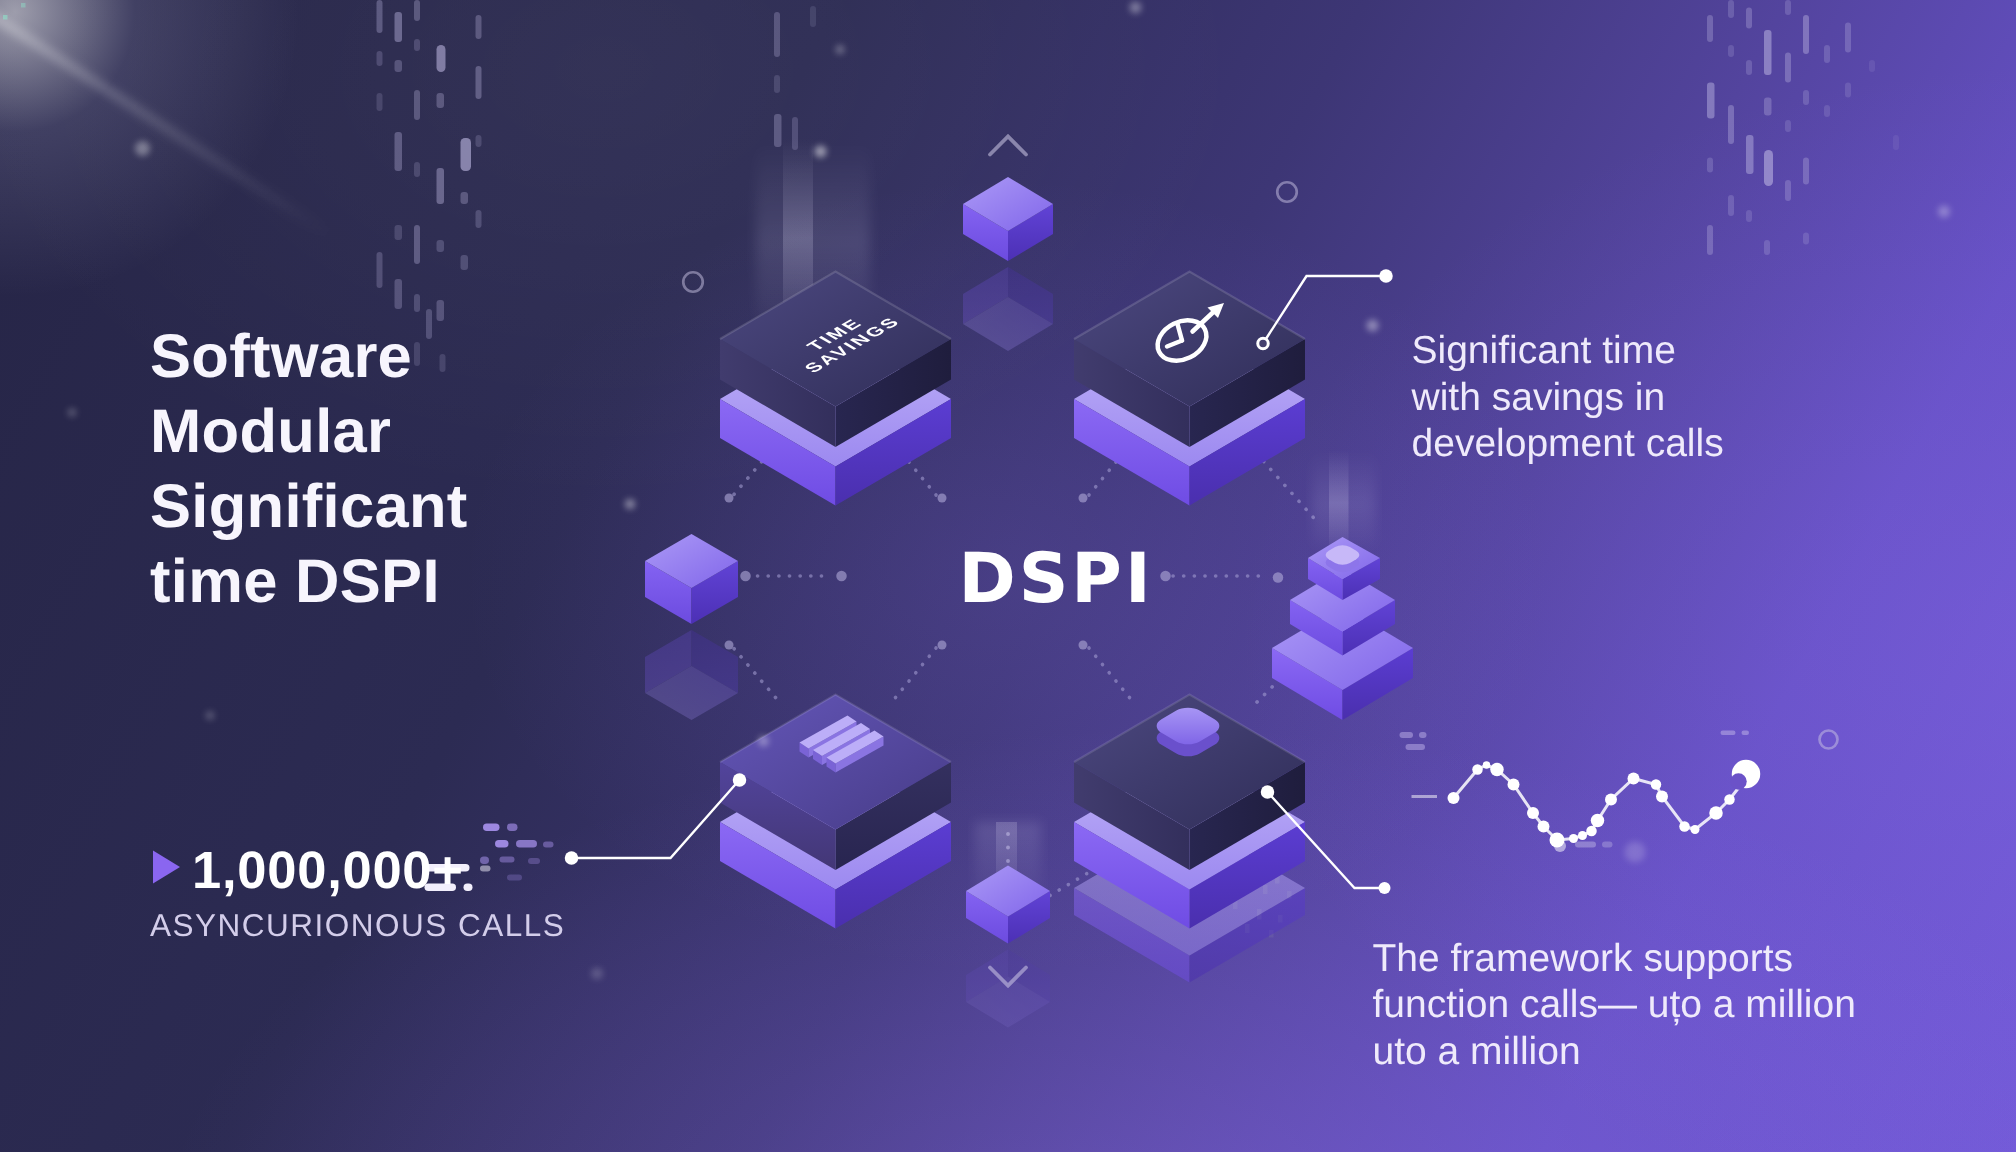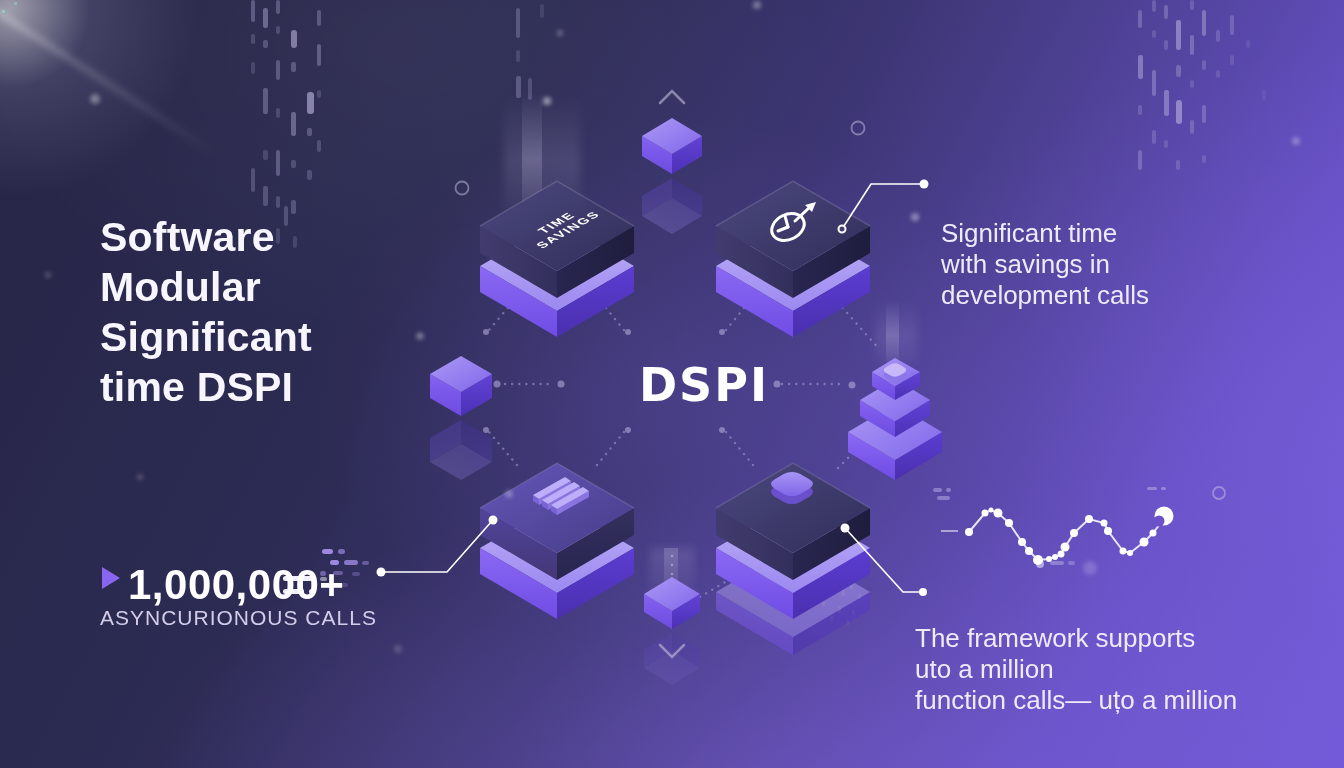--- a/index.html
+++ b/index.html
@@ -32,21 +32,21 @@
     font-size:46px;font-weight:800;letter-spacing:2px;color:#ffffff;
     font-family:"DejaVu Sans","Liberation Sans",sans-serif;
     margin-left:32px;
   }
   .annotation{
     position:absolute;font-size:26px;line-height:31px;color:#efeafb;font-weight:400;margin-top:48px;
   }
   .annotation.top-right{left:941px;top:170px;}
   .annotation.bottom-right{left:915px;top:575px;}
   .stat-value{
-    position:absolute;left:128px;top:561px;font-size:42px;font-weight:700;color:#ffffff;letter-spacing:.5px;
+    position:absolute;left:128px;top:561px;font-size:35px;font-weight:700;color:#ffffff;letter-spacing:.5px;
   }
   .stat-label{
     position:absolute;left:100px;top:606px;font-size:21px;font-weight:400;color:#d3cdea;letter-spacing:1px;
   }
   .play-triangle{
     position:absolute;left:102px;top:567px;width:0;height:0;
     border-left:18px solid #8a66f0;border-top:11px solid transparent;border-bottom:11px solid transparent;
   }
 </style>
 </head>
@@ -496,21 +496,21 @@
   <div class="logo">DSPI</div>
 
   <div class="annotation top-right">
     <div>Significant time</div>
     <div>with savings in</div>
     <div>development calls</div>
   </div>
 
   <div class="annotation bottom-right">
     <div>The framework supports</div>
+    <div>function calls— uțo a million</div>
     <div>uto a million</div>
-    <div>function calls— uțo a million</div>
   </div>
 
   <div class="play-triangle"></div>
   <div class="stat-value">1,000,000+</div>
   <div class="stat-label">ASYNCURIONOUS CALLS</div>
 
 </div>
 
 </body></html>

